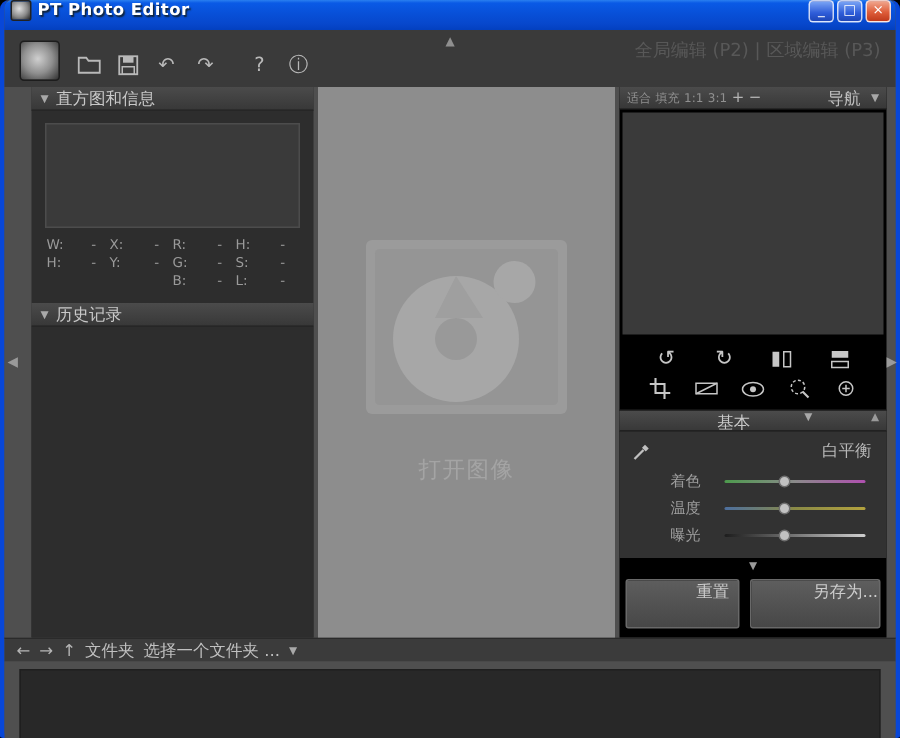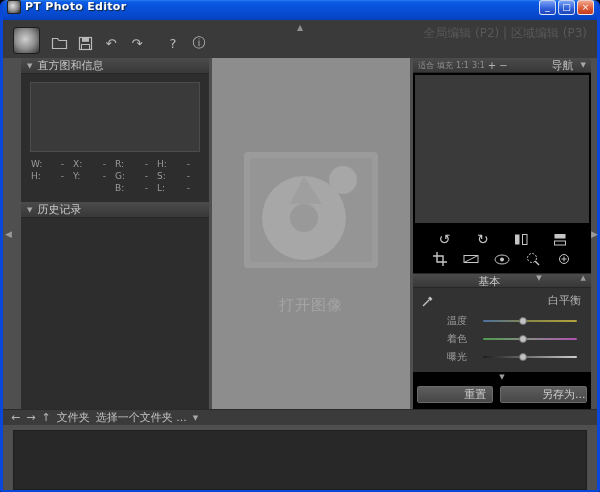--- a/index.html
+++ b/index.html
@@ -73,21 +73,21 @@
   .slider-row { display:flex; align-items:center; height:18px; padding-left:26px; }
   .slider-label { width:32px; color:#9f9f9f; font-size:10px; }
   .track { position:relative; flex:1; height:2px; border-radius:1px; margin:0 4px; }
   .track.temp { background:linear-gradient(90deg,#4d6f9e,#8a8a46,#b3a23e); }
   .track.tint { background:linear-gradient(90deg,#4d9a4d,#8a8a8a,#b050b0); }
   .track.expo { background:linear-gradient(90deg,#1d1d1d,#cfcfcf); }
   .thumb { position:absolute; left:38%; top:-3px; width:8px; height:8px; border-radius:50%; background:#c2c2c2; border:1px solid #6f6f6f; }
 
   .scroll-down { text-align:center; color:#9a9a9a; font-size:7px; height:10px; line-height:10px; }
   .rp-buttons { margin-top:auto; display:flex; gap:7px; padding:4px 4px 6px; }
-  .btn { flex:1; height:17px; background:linear-gradient(180deg,#5e5e5e,#474747); border:1px solid #696969; border-radius:2px;
+  .btn { flex:1; height:33px; background:linear-gradient(180deg,#5e5e5e,#474747); border:1px solid #696969; border-radius:2px;
     color:#cccccc; font-size:11px; text-align:center; line-height:15px; cursor:default;padding-left:40px; }
   .btn.wide { flex:1.3; }
 
   
   .strip-bar { flex:0 0 15px; background:#3b3b3b; border-top:1px solid #2a2a2a; display:flex; align-items:center; gap:6px; padding:0 8px; color:#c0c0c0; font-size:11px; }
   .strip-bar .nav-ic { font-size:11px; color:#b5b5b5; }
   .strip-bar .tri { font-size:7px; color:#a8a8a8; }
   .bottom { flex:1; background:#4f4f4f; }
   .bottom-box { margin:5px 10px 0; height:60px; background:#282828; border:1px solid #1f1f1f; }
 
@@ -265,28 +265,28 @@
         <div class="wb-row">
           <span>
             <svg width="14" height="14" viewBox="0 0 14 14">
                 <path d="M2 12 L8 6" stroke="#c0c0c0" stroke-width="1.5"></path>
                 <path d="M7 4.5 L9.5 7 L11.5 5 L9 2.5 Z" fill="#c0c0c0"></path>
               </svg>
           </span>
           <span class="wb-label">白平衡</span>
         </div>
         <div class="slider-row">
+          <span class="slider-label">着色</span>
+          <div class="track tint">
+              <div class="thumb"></div>
+            </div>
+        </div>
+        <div class="slider-row">
           <span class="slider-label">温度</span>
           <div class="track temp">
-              <div class="thumb"></div>
-            </div>
-        </div>
-        <div class="slider-row">
-          <span class="slider-label">着色</span>
-          <div class="track tint">
               <div class="thumb"></div>
             </div>
         </div>
         <div class="slider-row">
           <span class="slider-label">曝光</span>
           <div class="track expo">
               <div class="thumb"></div>
             </div>
         </div>
       </div>

